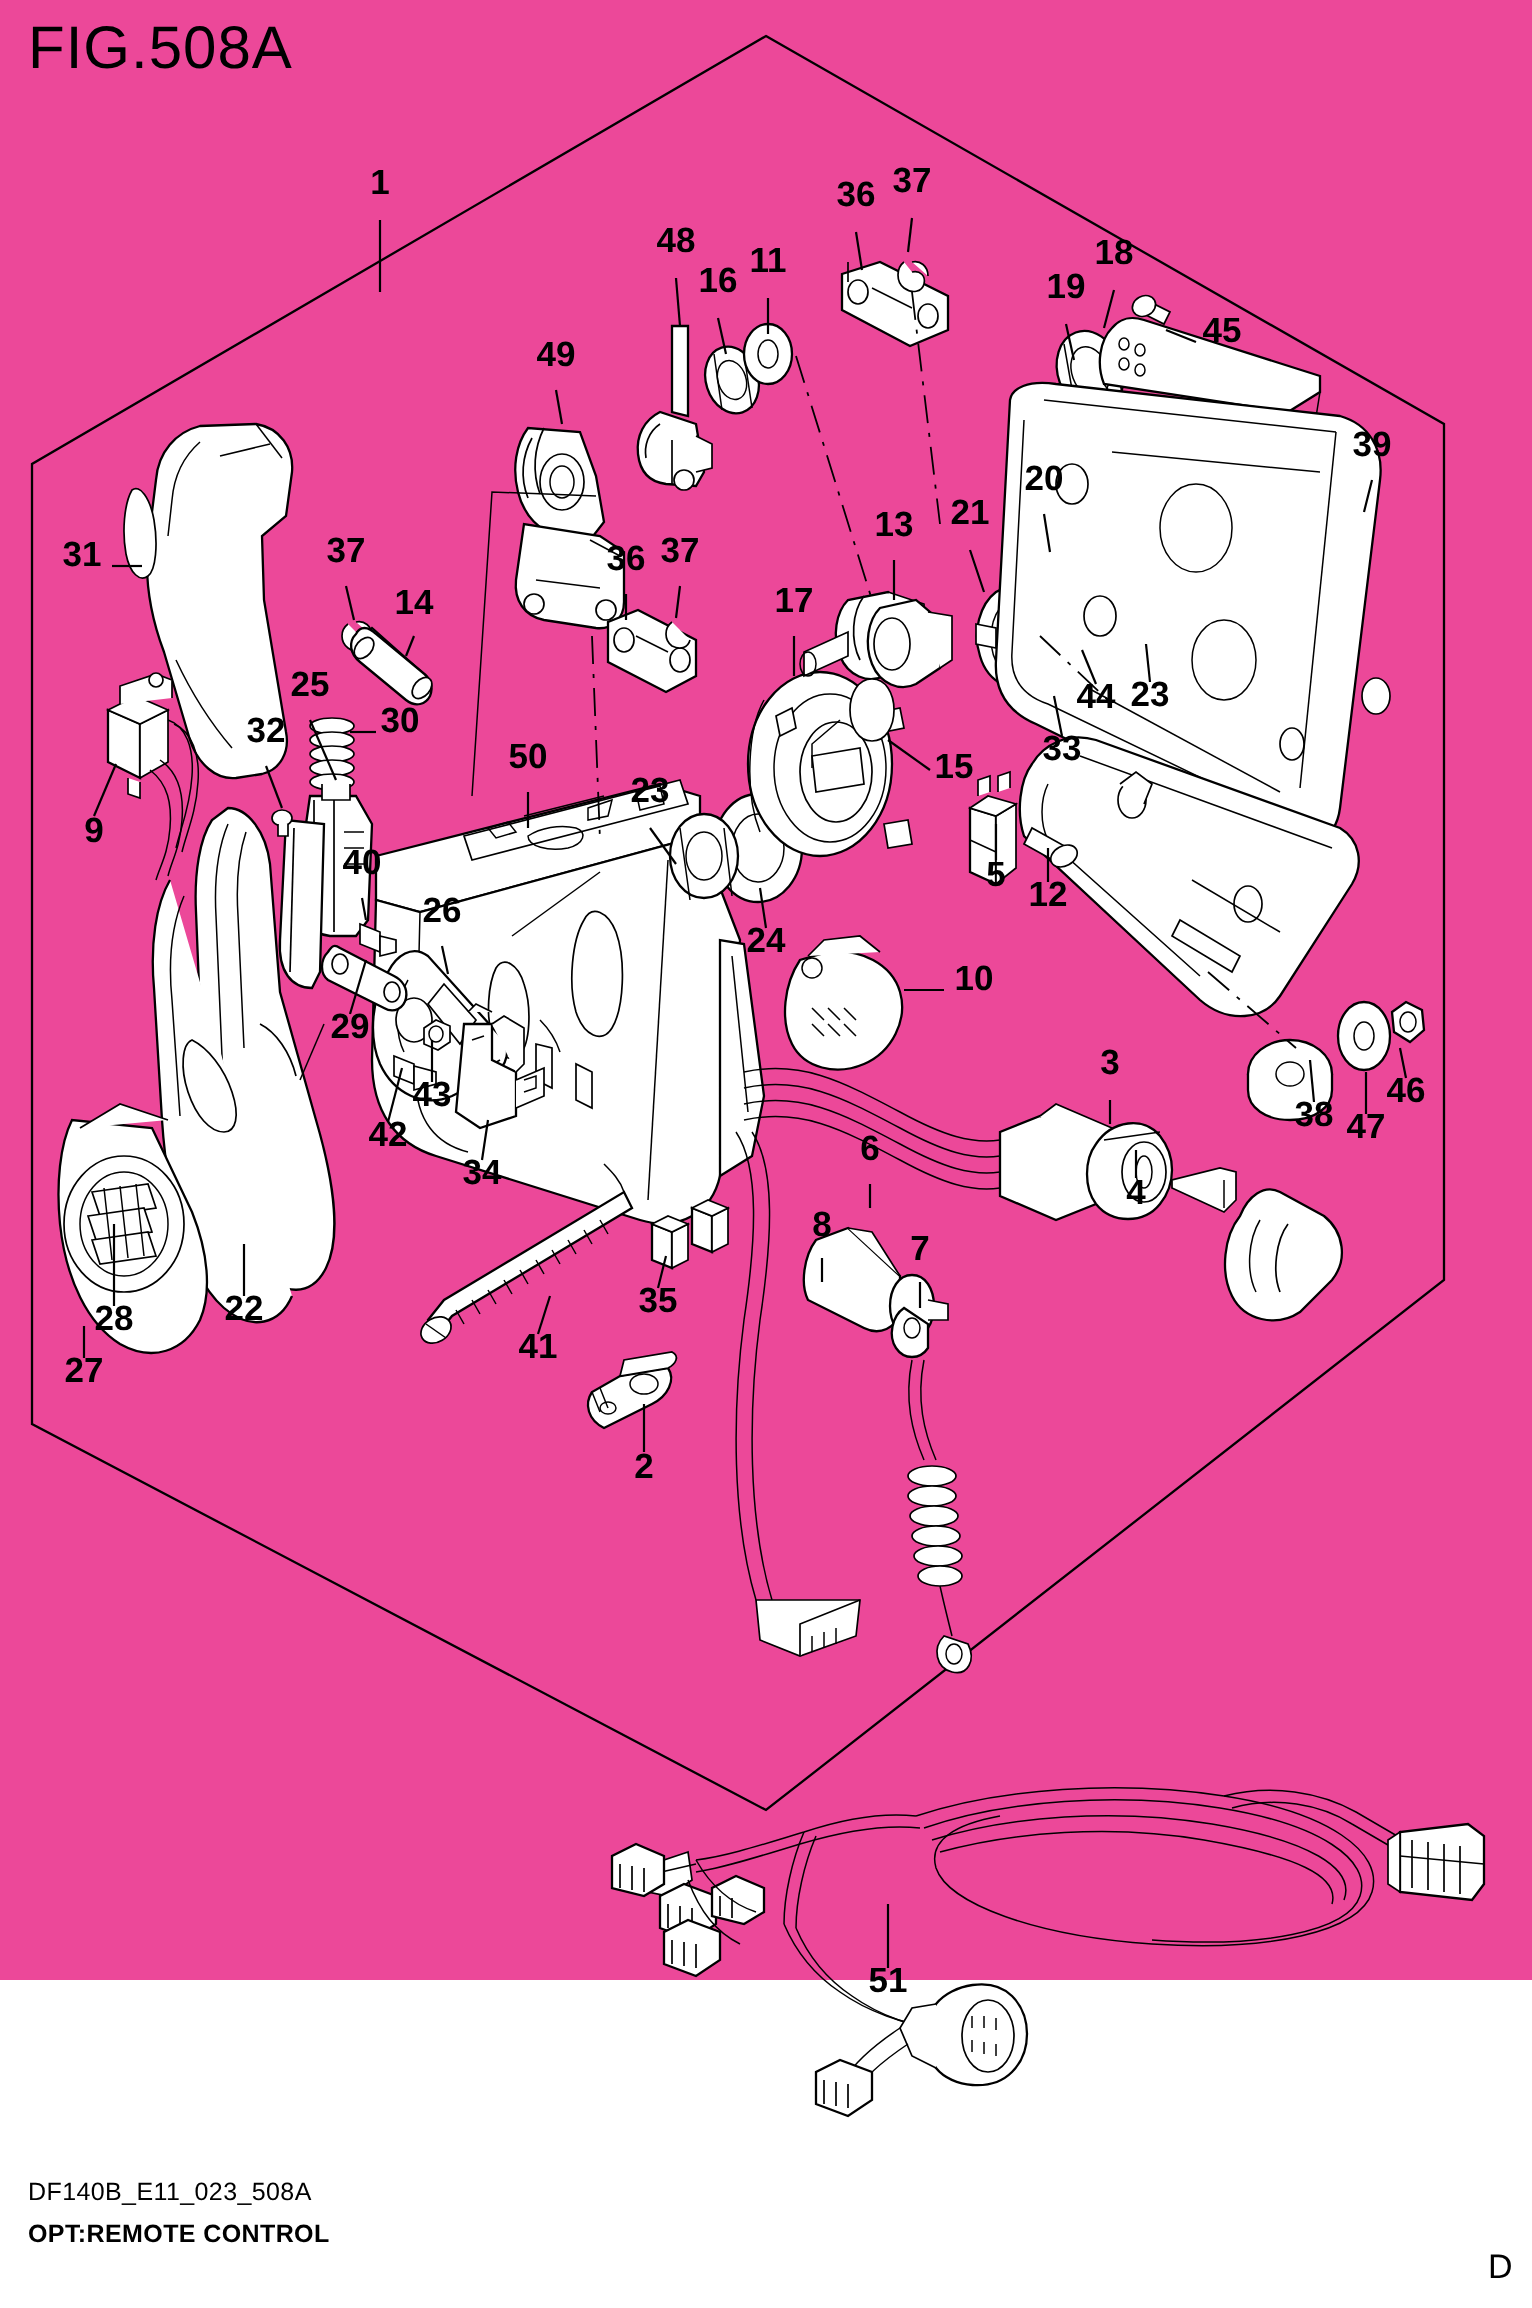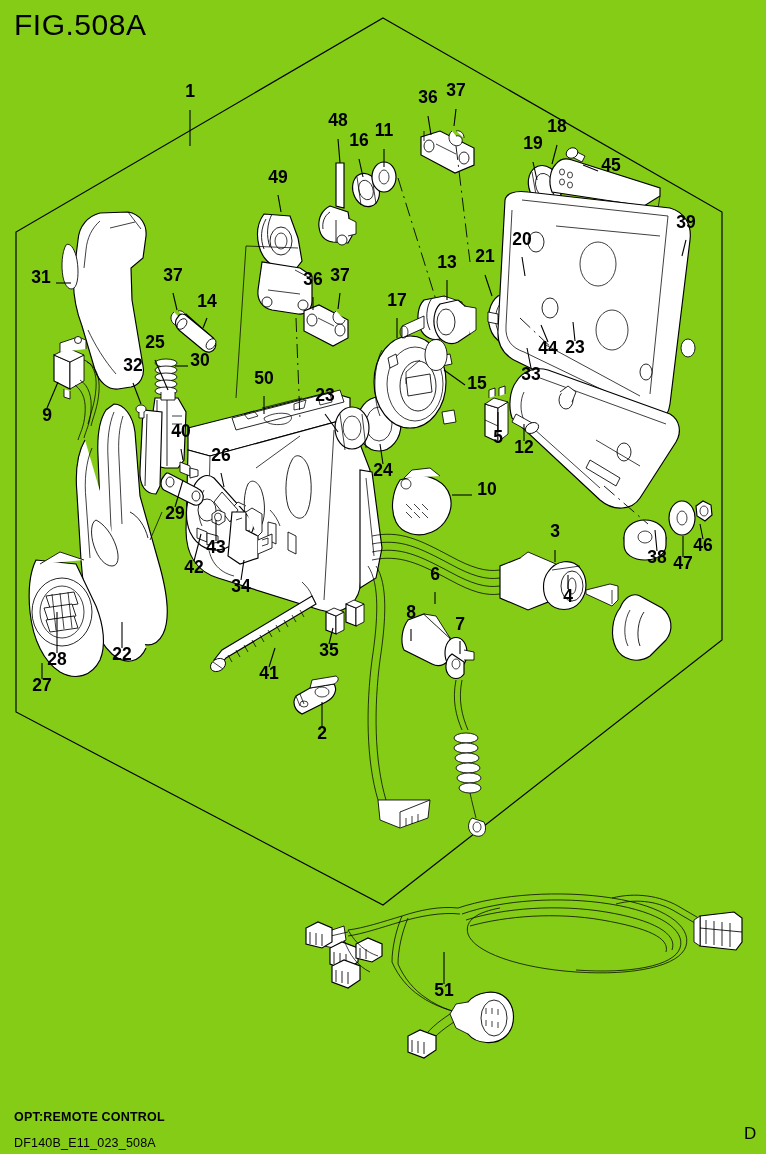--- a/index.html
+++ b/index.html
@@ -1,20 +1,20 @@
 <!DOCTYPE html>
 <html><head>
 <meta charset="utf-8">
 <style>
   html,body{margin:0;padding:0;background:#fff;}
   body{width:766px;height:1154px;position:relative;overflow:hidden;
        font-family:"Liberation Sans", sans-serif;color:#000;}
-  #page{position:absolute;left:0;top:0;width:766px;height:1154px;background:#84cc16;text-align:right;}
+  #page{position:absolute;left:0;top:0;width:766px;height:990px;background:#ec4899;text-align:right;}
   #title{position:absolute;left:14px;top:8px;font-size:30px;font-weight:400;letter-spacing:.5px;}
-  #footer1{position:absolute;left:14px;top:1089px;font-size:12.5px;letter-spacing:.2px;margin-top:47px;}
+  #footer1{position:absolute;left:14px;top:1089px;font-size:12.5px;letter-spacing:.2px;}
   #footer2{position:absolute;left:14px;top:1110px;font-size:12.5px;letter-spacing:.2px;font-weight:bold;}
   #corner{position:absolute;left:744px;top:1124px;font-size:17px;}
   svg{position:absolute;left:0;top:0;}
   .cal{font-family:"Liberation Sans", sans-serif;font-weight:bold;font-size:17.5px;fill:#000;}
   .lead{stroke:#000;stroke-width:1.1;fill:none;}
   .ol{stroke:#000;stroke-width:1.15;fill:#fff;}
   .ol2{stroke:#000;stroke-width:0.85;fill:#fff;}
   .thin{stroke:#000;stroke-width:0.75;fill:none;}
   .hex{stroke:#000;stroke-width:1.15;fill:none;}
   .dash{stroke:#000;stroke-width:0.9;fill:none;stroke-dasharray:14 5 2 5;}

